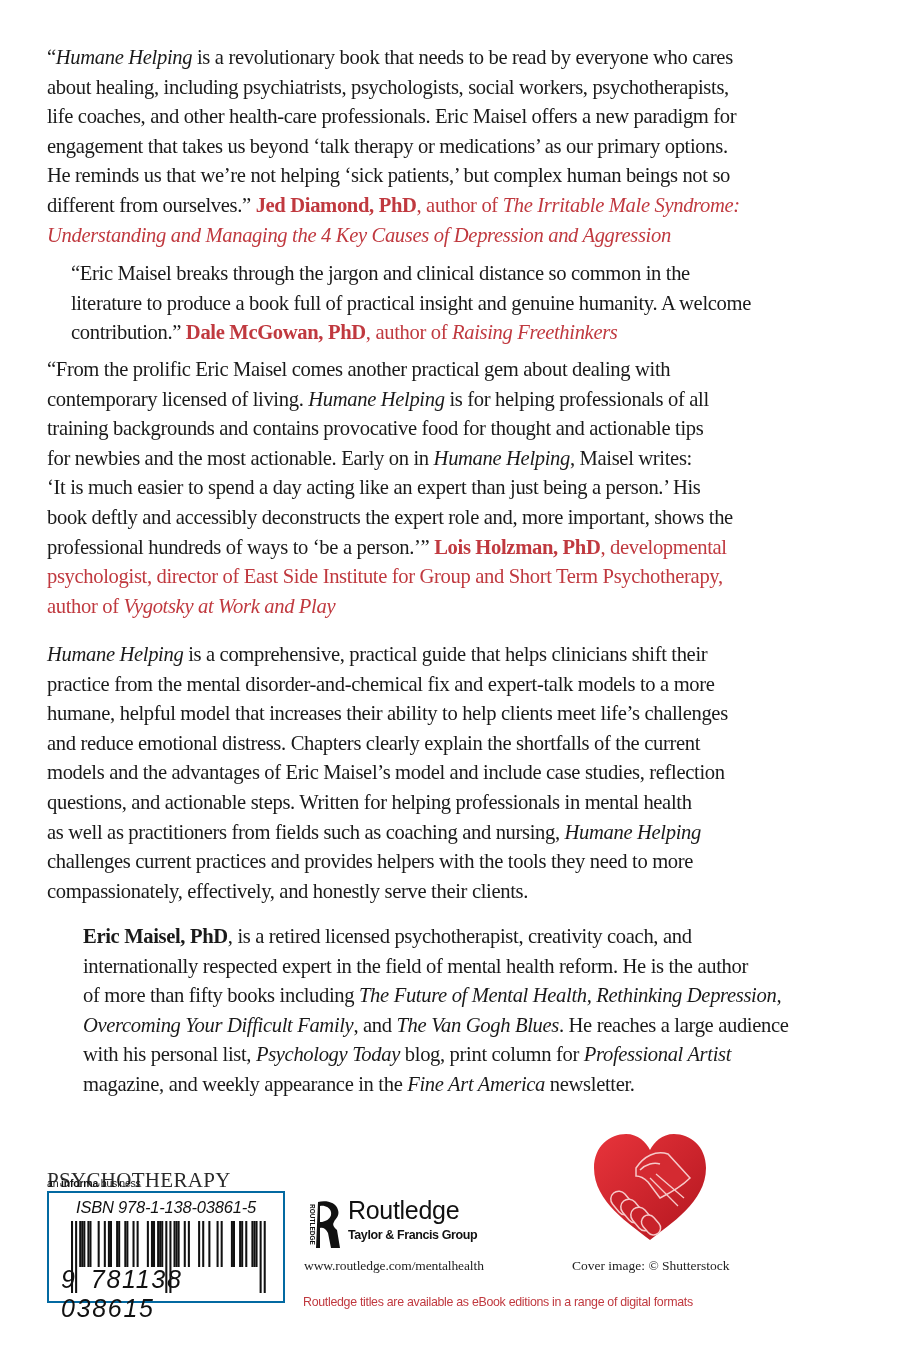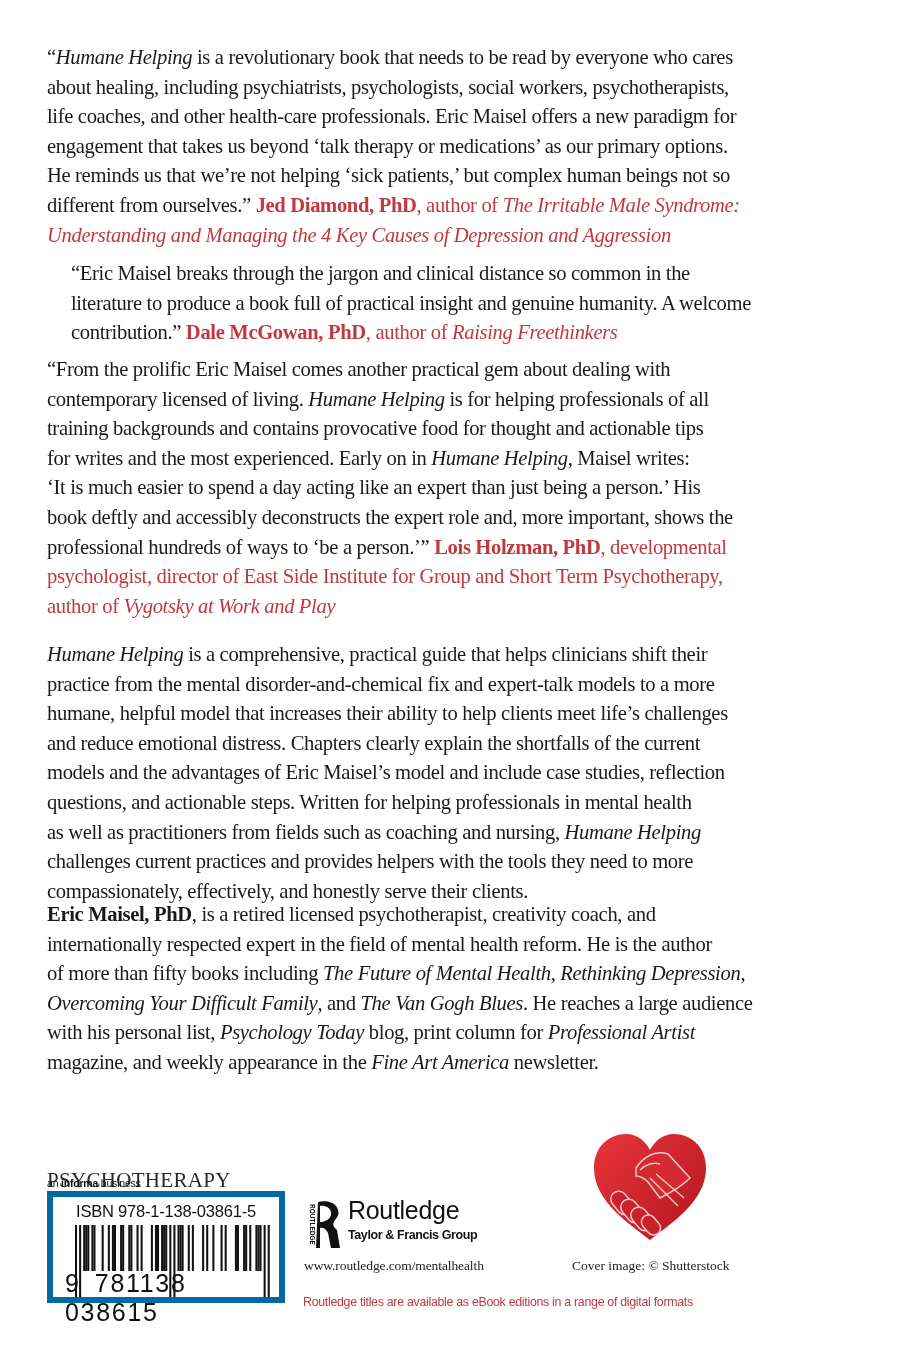--- a/index.html
+++ b/index.html
@@ -10,26 +10,26 @@
   .line { display: block; white-space: nowrap; }
   .red { color: #c0393f; }
   .redb { color: #c0393f; font-weight: bold; }
   em, .it { font-style: italic; }
   .b { font-weight: bold; }
 
   #q1 { top: 43px; }
   #q2 { top: 259px; margin-left: 24px; }
   #q3 { top: 355px; }
   #desc { top: 640px; }
-  #bio { top: 900px; }
+  #bio { top: 922px; margin-left: 36px; }
 
   #subject { position: absolute; left: 47px; top: 1168px; font-size: 21px; letter-spacing: 0.3px; color: #2a2a2a; text-align: center; }
 
   #informa { position: absolute; left: 47px; top: 1177px; font-family: "Liberation Sans", "DejaVu Sans", sans-serif; font-size: 10.5px; color: #111; letter-spacing: -0.2px; }
-  #barcode-box { position: absolute; left: 47px; top: 1191px; width: 238px; height: 112px; border: 6px solid #0369a1; box-sizing: border-box; background: #fff; }
+  #barcode-box { position: absolute; left: 47px; top: 1191px; width: 238px; height: 112px; border: 2px solid #0369a1; box-sizing: border-box; background: #fff; font-style: italic; }
   #isbn-text { position: absolute; left: 0; right: 0; top: 5px; text-align: center; font-family: "Liberation Sans", "DejaVu Sans", sans-serif; font-size: 16.5px; color: #111; letter-spacing: -0.2px; }
   #barcode-svg { position: absolute; left: 8px; top: 28px; }
   #ean-digits { position: absolute; left: 12px; top: 72px; font-family: "Liberation Sans", "DejaVu Sans", sans-serif; font-size: 25px; color: #111; letter-spacing: 1.7px; background: transparent; }
 
   #routledge { position: absolute; left: 304px; top: 1200px; }
   #routledge-logo-mark { position: absolute; left: 0; top: 0; width: 40px; height: 50px; }
   #routledge-name { position: absolute; left: 44px; top: -4px; font-family: "Liberation Sans", "DejaVu Sans", sans-serif; font-size: 25px; color: #111; letter-spacing: -0.3px; white-space: nowrap; }
   #routledge-group { position: absolute; left: 44px; top: 28px; font-family: "Liberation Sans", "DejaVu Sans", sans-serif; font-size: 12.5px; color: #111; font-weight: bold; letter-spacing: -0.4px; white-space: nowrap; }
   #routledge-url { position: absolute; left: 304px; top: 1258px; font-family: Liberation Serif, serif; font-size: 13.5px; color: #222; letter-spacing: -0.1px; white-space: nowrap; }
   #ebook-note { position: absolute; left: 303px; top: 1295px; font-family: "Liberation Sans", "DejaVu Sans", sans-serif; font-size: 12.4px; color: #c0393f; letter-spacing: -0.3px; white-space: nowrap; }
@@ -53,21 +53,21 @@
     </div>
   <div class="block serif" id="q2">
       <span class="line"><span class="">“Eric Maisel breaks through the jargon and clinical distance so common in the</span></span>
       <span class="line"><span class="">literature to produce a book full of practical insight and genuine humanity. A welcome</span></span>
       <span class="line"><span class="">contribution.” </span><span class="redb">Dale McGowan, PhD</span><span class="red">, author of </span><span class="it red">Raising Freethinkers</span></span>
     </div>
   <div class="block serif" id="q3">
       <span class="line"><span class="">“From the prolific Eric Maisel comes another practical gem about dealing with</span></span>
       <span class="line"><span class="">contemporary licensed of living. </span><span class="it">Humane Helping</span><span class=""> is for helping professionals of all</span></span>
       <span class="line"><span class="">training backgrounds and contains provocative food for thought and actionable tips</span></span>
-      <span class="line"><span class="">for writes and the most experienced. Early on in </span><span class="it">Humane Helping</span><span class="">, Maisel writes:</span></span>
+      <span class="line"><span class="">for newbies and the most actionable. Early on in </span><span class="it">Humane Helping</span><span class="">, Maisel writes:</span></span>
       <span class="line"><span class="">‘It is much easier to spend a day acting like an expert than just being a person.’ His</span></span>
       <span class="line"><span class="">book deftly and accessibly deconstructs the expert role and, more important, shows the</span></span>
       <span class="line"><span class="">professional hundreds of ways to ‘be a person.’” </span><span class="redb">Lois Holzman, PhD</span><span class="red">, developmental</span></span>
       <span class="line"><span class="red">psychologist, director of East Side Institute for Group and Short Term Psychotherapy,</span></span>
       <span class="line"><span class="red">author of </span><span class="it red">Vygotsky at Work and Play</span></span>
     </div>
 
   <div class="block serif" id="desc">
       <span class="line"><span class="it">Humane Helping</span><span class=""> is a comprehensive, practical guide that helps clinicians shift their</span></span>
       <span class="line"><span class="">practice from the mental disorder-and-chemical fix and expert-talk models to a more</span></span>

